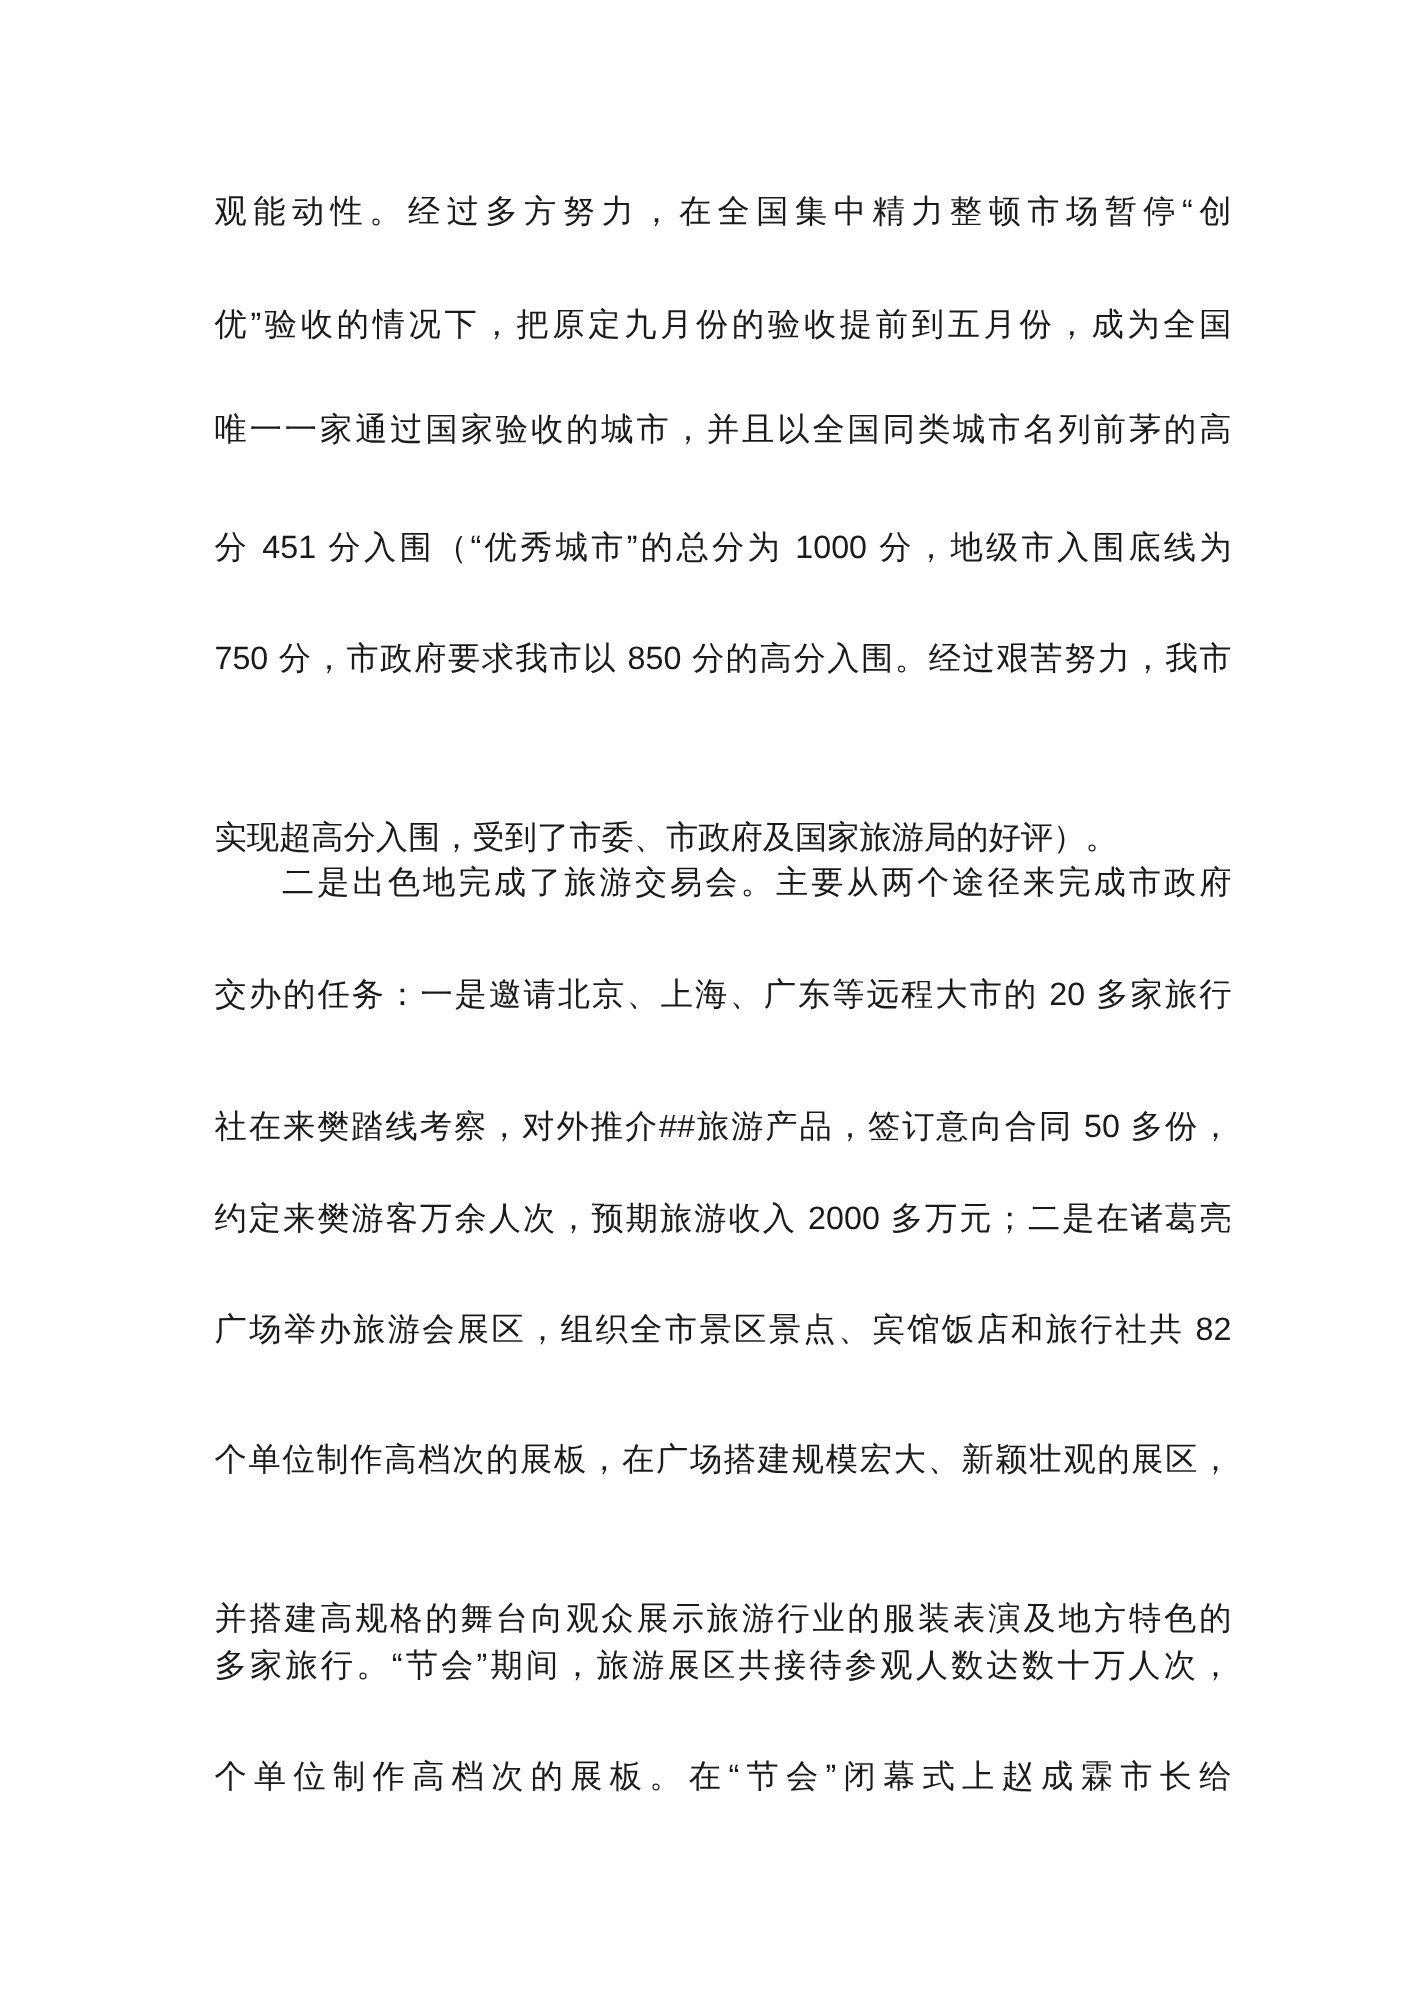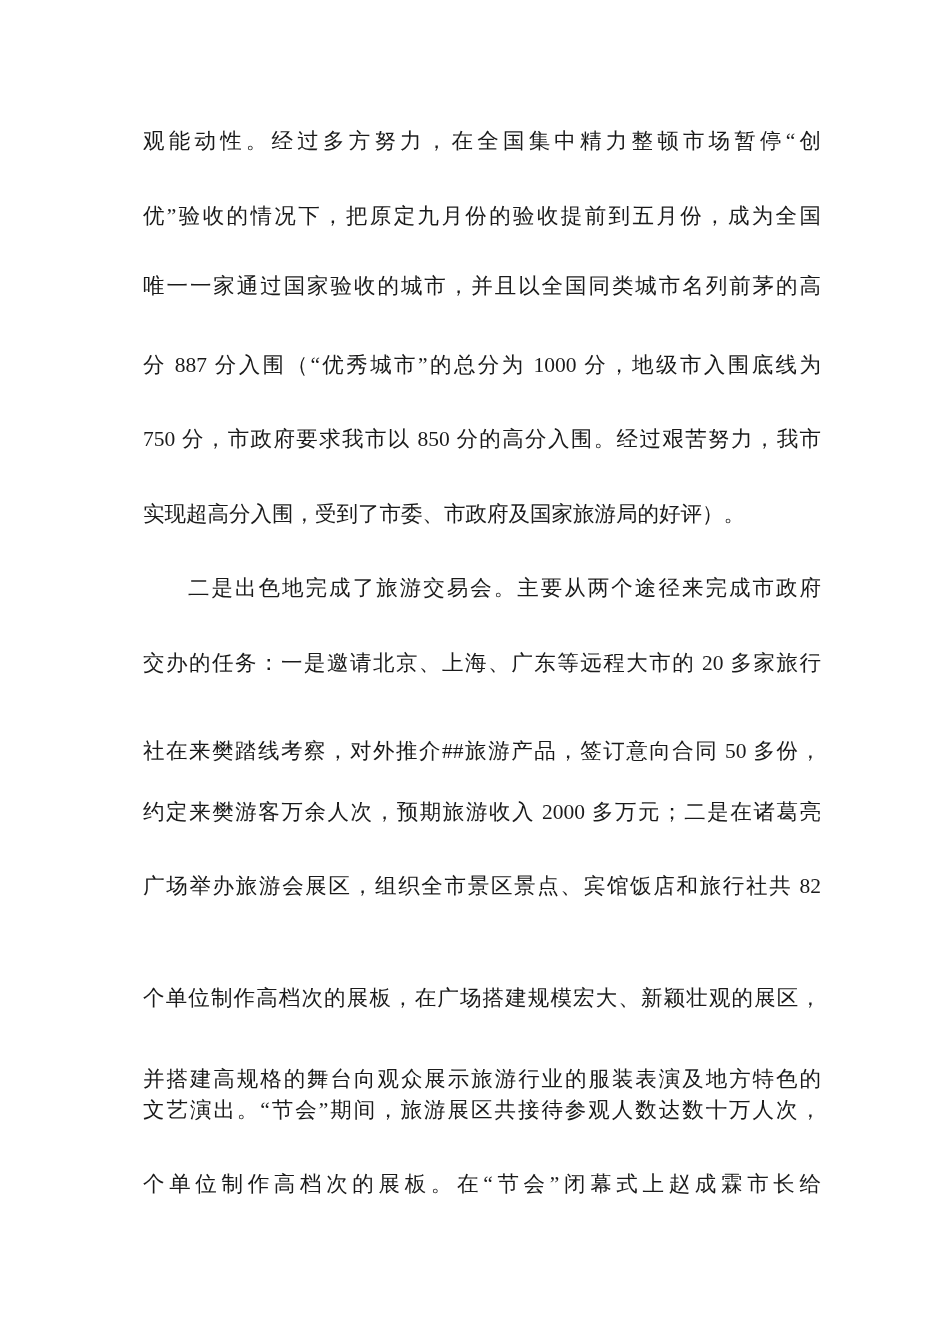--- a/index.html
+++ b/index.html
@@ -17,48 +17,49 @@
       position: absolute;
       left: 143px;
       top: 126px;
       width: 678px;
     }
     .line {
       position: absolute;
       left: 0;
       width: 678px;
       height: 30px;
-      font-family: Liberation Serif, serif;
+      font-family: Liberation Sans, sans-serif;
       font-size: 21.5px;
       line-height: 30px;
       color: #1a1a1a;
       white-space: nowrap;
       text-align: justify;
       text-align-last: justify;
     }
     .line.last {
       text-align-last: left;
+      margin-top: 44px;
     }
     .line.indent {
       left: 45px;
       width: 633px;
     }
   </style>
 </head>
 <body>
 
 <div class="page">
   <div class="line" style="top:0px">观能动性。经过多方努力，在全国集中精力整顿市场暂停“创</div>
   <div class="line" style="top:74.5px">优”验收的情况下，把原定九月份的验收提前到五月份，成为全国</div>
   <div class="line" style="top:145px">唯一一家通过国家验收的城市，并且以全国同类城市名列前茅的高</div>
-  <div class="line" style="top:223.5px">分 887 分入围（“优秀城市”的总分为 1000 分，地级市入围底线为</div>
+  <div class="line" style="top:223.5px">分 451 分入围（“优秀城市”的总分为 1000 分，地级市入围底线为</div>
   <div class="line" style="top:298px">750 分，市政府要求我市以 850 分的高分入围。经过艰苦努力，我市</div>
   <div class="line last" style="top:372.5px">实现超高分入围，受到了市委、市政府及国家旅游局的好评）。</div>
   <div class="line indent" style="top:447px">二是出色地完成了旅游交易会。主要从两个途径来完成市政府</div>
   <div class="line" style="top:521.5px">交办的任务：一是邀请北京、上海、广东等远程大市的 20 多家旅行</div>
   <div class="line" style="top:610px">社在来樊踏线考察，对外推介##旅游产品，签订意向合同 50 多份，</div>
   <div class="line" style="top:670.5px">约定来樊游客万余人次，预期旅游收入 2000 多万元；二是在诸葛亮</div>
   <div class="line" style="top:745px">广场举办旅游会展区，组织全市景区景点、宾馆饭店和旅行社共 82</div>
-  <div class="line" style="top:857px">个单位制作高档次的展板，在广场搭建规模宏大、新颖壮观的展区，</div>
+  <div class="line" style="top:832px">个单位制作高档次的展板，在广场搭建规模宏大、新颖壮观的展区，</div>
   <div class="line" style="top:938px">并搭建高规格的舞台向观众展示旅游行业的服装表演及地方特色的</div>
-  <div class="line" style="top:968.5px">文艺演出。“节会”期间，旅游展区共接待参观人数达数十万人次，</div>
+  <div class="line" style="top:968.5px">多家旅行。“节会”期间，旅游展区共接待参观人数达数十万人次，</div>
   <div class="line" style="top:1043px">个单位制作高档次的展板。在“节会”闭幕式上赵成霖市长给</div>
 </div>
 
 </body></html>

